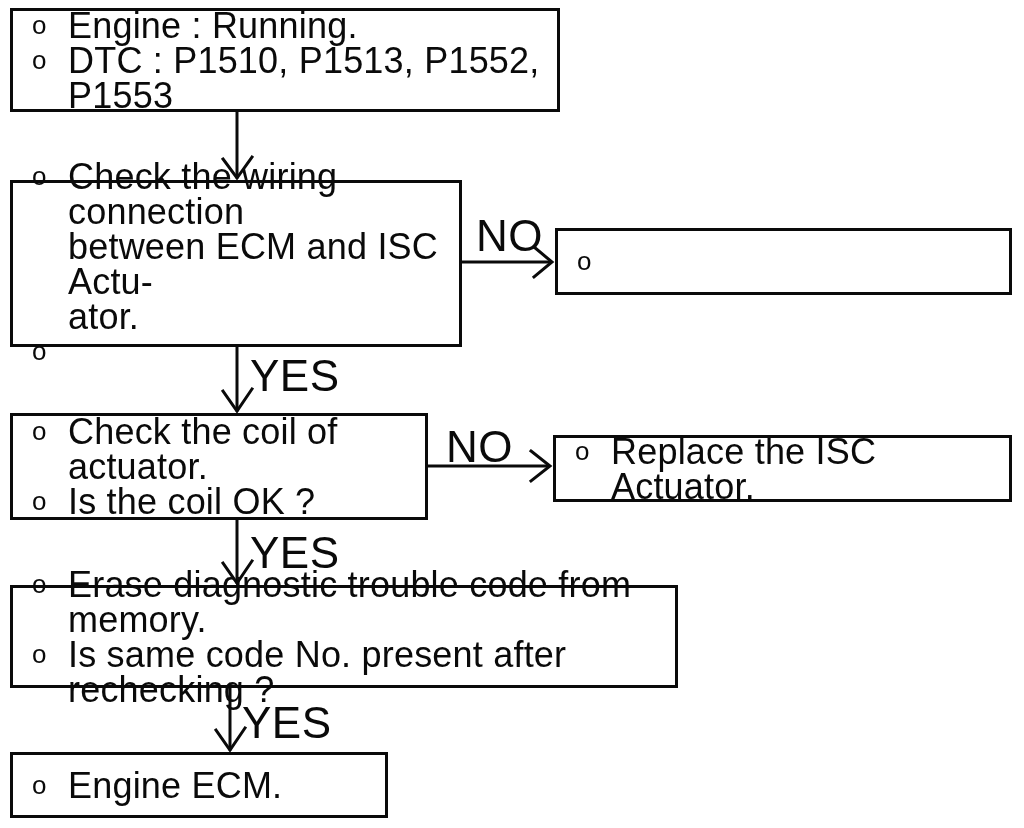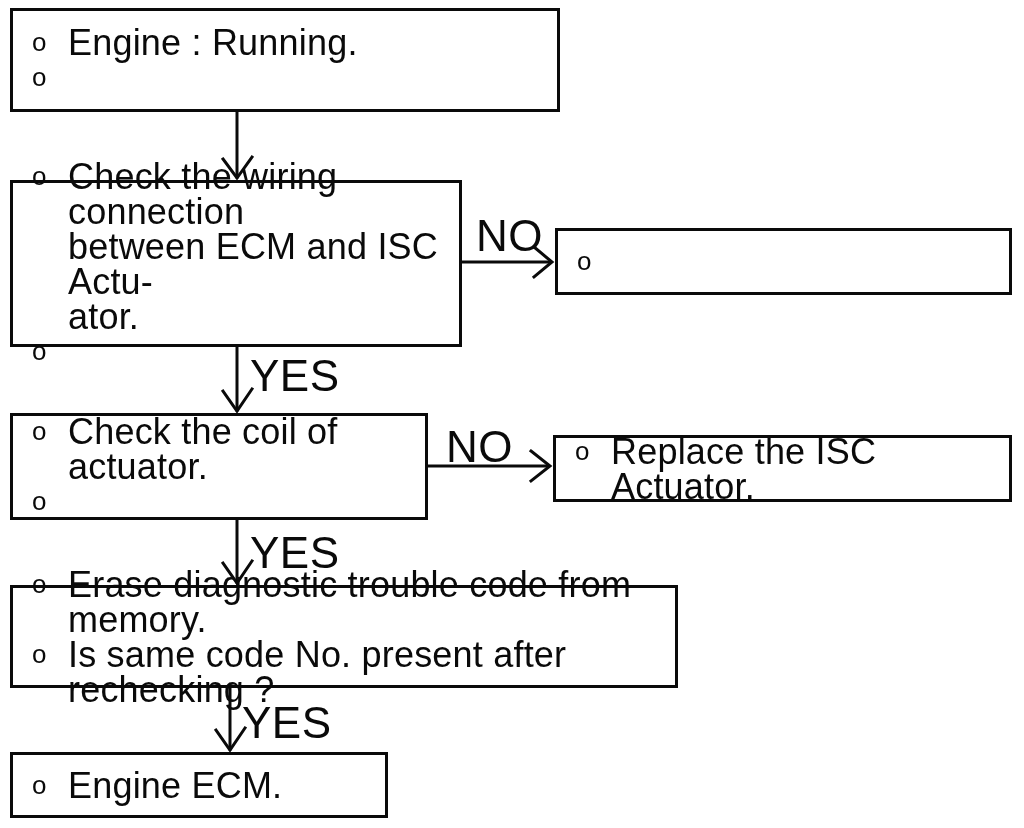--- a/index.html
+++ b/index.html
@@ -111,20 +111,21 @@
     </g>
   </svg>
 
   <div class="box start-box">
     <div class="item">
       <span class="bullet">o</span>
       <span class="item-text">Engine : Running.</span>
     </div>
     <div class="item">
       <span class="bullet">o</span>
+      <span class="item-text">DTC : P1510, P1513, P1552, P1553</span>
     </div>
   </div>
 
   <div class="box decision1">
     <div class="item">
       <span class="bullet">o</span>
       <span class="item-text">Check the wiring connection
 between ECM and ISC Actu-
 ator.</span>
     </div>
@@ -139,20 +140,21 @@
     </div>
   </div>
 
   <div class="box decision2">
     <div class="item">
       <span class="bullet">o</span>
       <span class="item-text">Check the coil of actuator.</span>
     </div>
     <div class="item">
       <span class="bullet">o</span>
+      <span class="item-text">Is the coil OK ?</span>
     </div>
   </div>
 
   <div class="box action2">
     <div class="item">
       <span class="bullet">o</span>
       <span class="item-text">Replace the ISC Actuator.</span>
     </div>
   </div>
 

